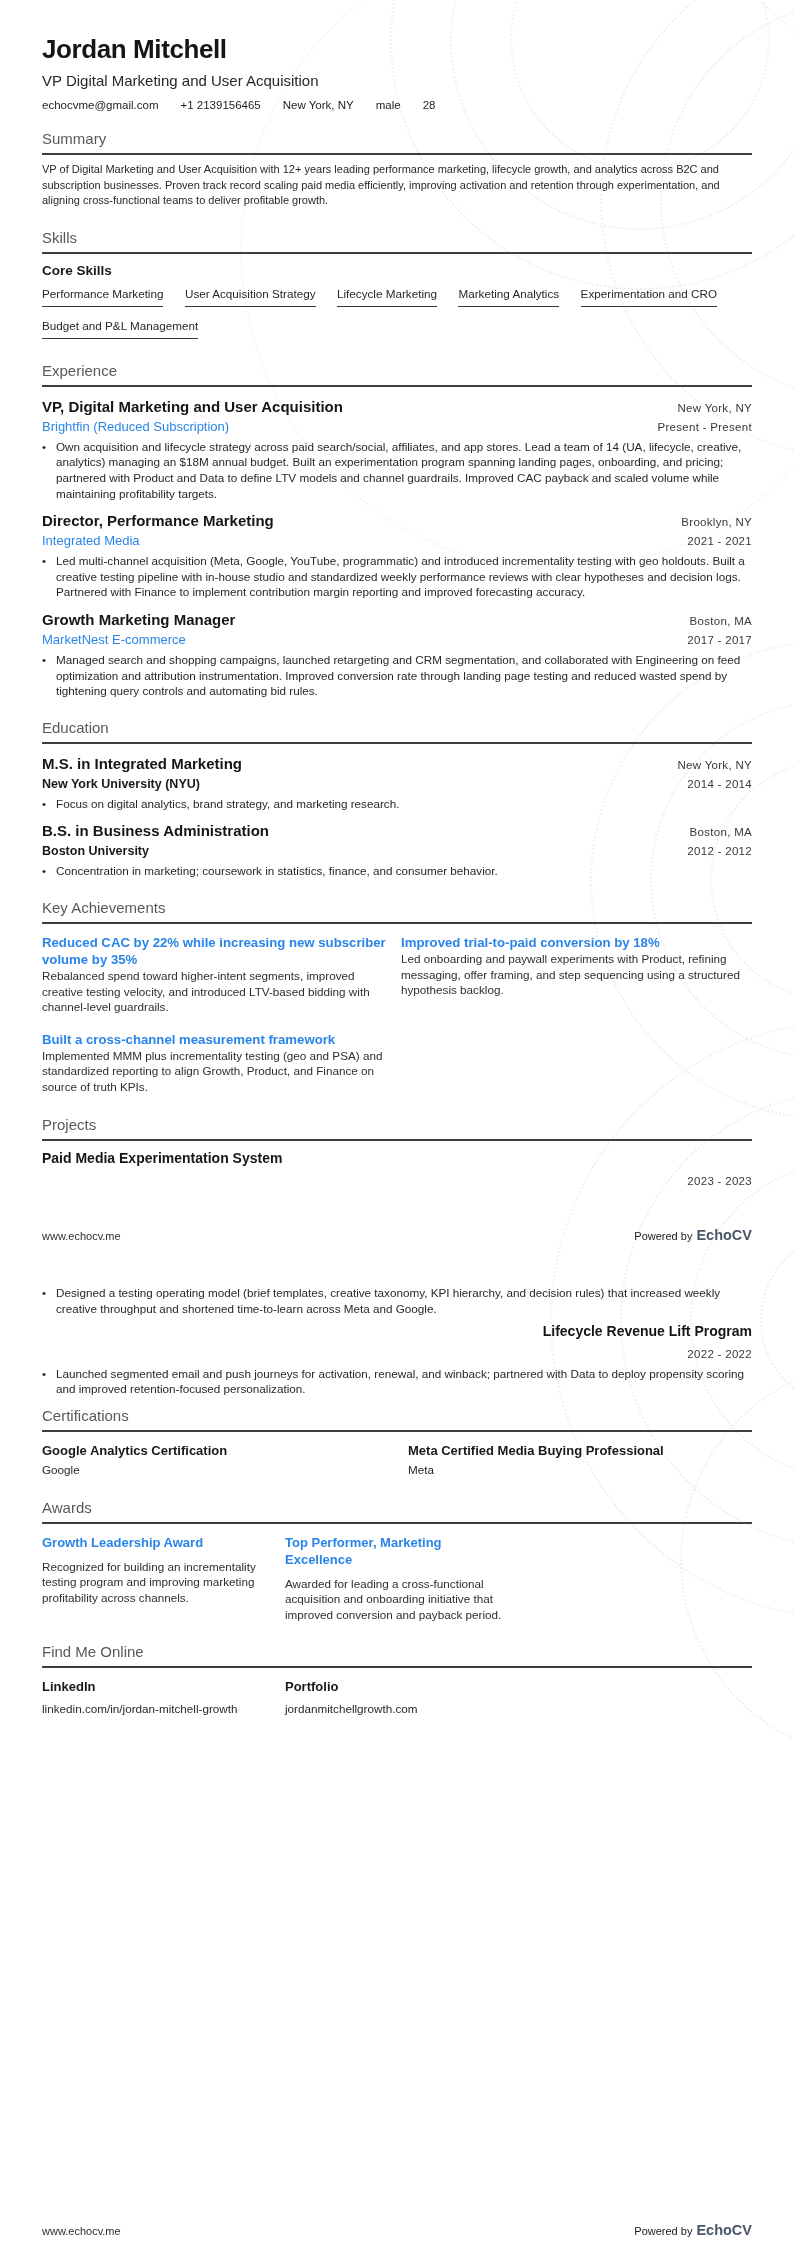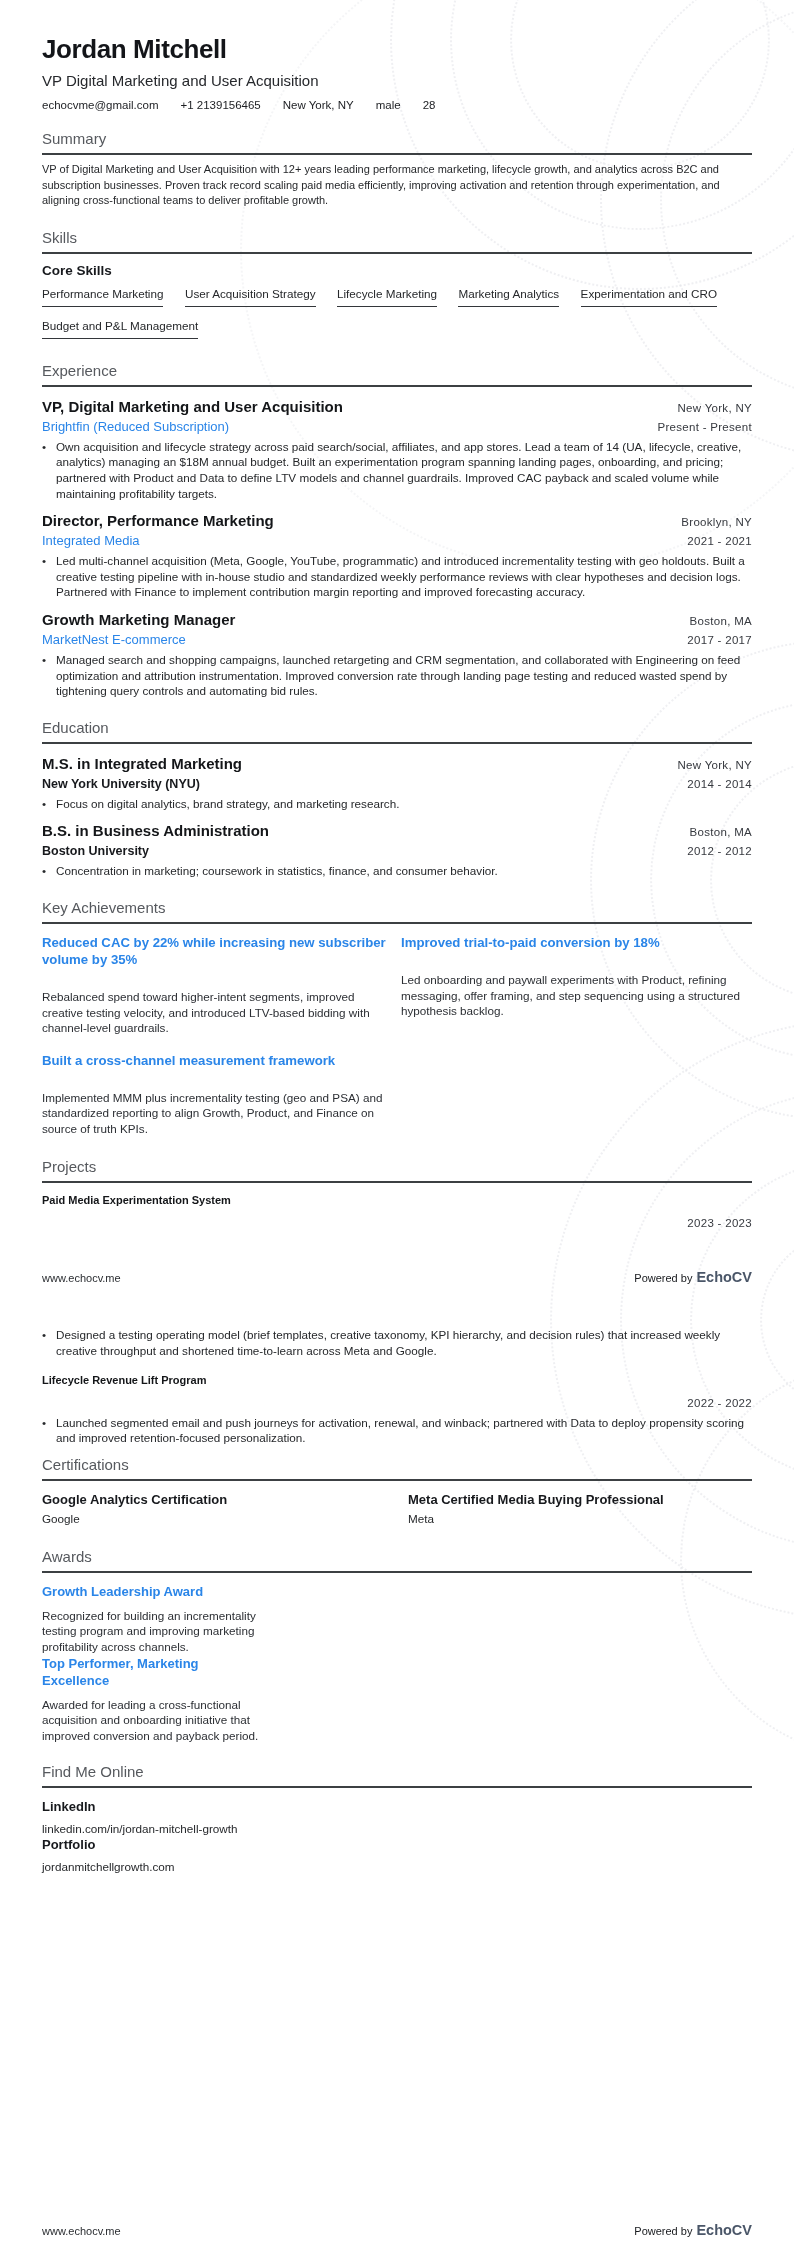--- a/index.html
+++ b/index.html
@@ -38,43 +38,43 @@
   .bullet .btext { font-size:11.7px; line-height:15.6px; color:#26282b; }
 
   .edu-sec { margin-top:20px; }
   .school-name { font-size:12.5px; font-weight:700; color:#17191d; line-height:16px; }
 
   .ach-sec { margin-top:20px; }
   .two-col { display:flex; gap:8px; margin-top:10px; }
   .two-col > div { flex:1 1 0; }
   .ach-item + .ach-item { margin-top:16px; }
   .ach-title { font-size:13.2px; font-weight:600; color:#2a85e8; line-height:17px; }
-  .ach-body { margin-top:21px; font-size:11.7px; line-height:15.6px; color:#2c2f34; }
+  .ach-body { margin-top:0; font-size:11.7px; line-height:15.6px; color:#2c2f34; }
 
   .proj-sec { margin-top:22px; }
-  .proj-title { margin-top:8px; font-size:11px; font-weight:700; color:#141619; line-height:19px; }
+  .proj-title { margin-top:8px; font-size:14px; font-weight:700; color:#141619; line-height:19px; }
   .proj-dates { margin-top:6px; text-align:right; font-size:11.5px; color:#36393f; letter-spacing:.3px; line-height:15px; }
 
   .page-footer { display:flex; justify-content:space-between; align-items:baseline; }
   .mid-footer { margin-top:38px; }
   .site-url { font-size:11px; color:#2a2d31; }
   .powered { font-size:11px; color:#17191d; }
   .brand { font-size:14.5px; font-weight:600; color:#4a5668; margin-left:4px; text-decoration:none; }
 
   .p1-bullet { margin-top:42px; }
-  .p2-title { margin-top:12px; }
+  .p2-title { margin-top:5px;text-align:right; }
 
   .cert-sec { margin-top:10px; }
   .cert-grid { display:flex; gap:22px; margin-top:10px; }
   .cert-grid > div { flex:1 1 0; }
   .cert-name { font-size:13px; font-weight:700; color:#17191d; line-height:17px; }
   .cert-issuer { margin-top:3px; font-size:11.7px; color:#26282b; line-height:15px; }
 
   .awards-sec { margin-top:22px; }
-  .narrow-cols { display:flex; margin-top:10px;flex-direction:column; }
+  .narrow-cols { display:flex; margin-top:10px; }
   .narrow-cols > div { width:225px; margin-right:18px; flex:0 0 auto; }
   .award-title { font-size:13px; font-weight:600; color:#2a85e8; line-height:17px; }
   .award-body { margin-top:8px; font-size:11.7px; line-height:15.6px; color:#2c2f34; }
 
   .links-sec { margin-top:20px; }
   .link-label { font-size:13px; font-weight:700; color:#17191d; line-height:17px; }
   .link-value { margin-top:6px; font-size:11.7px; color:#26282b; line-height:15px; }
 
   .bottom-footer { position:absolute; left:42px; right:42px; top:2222px; z-index:1; }
 </style>

